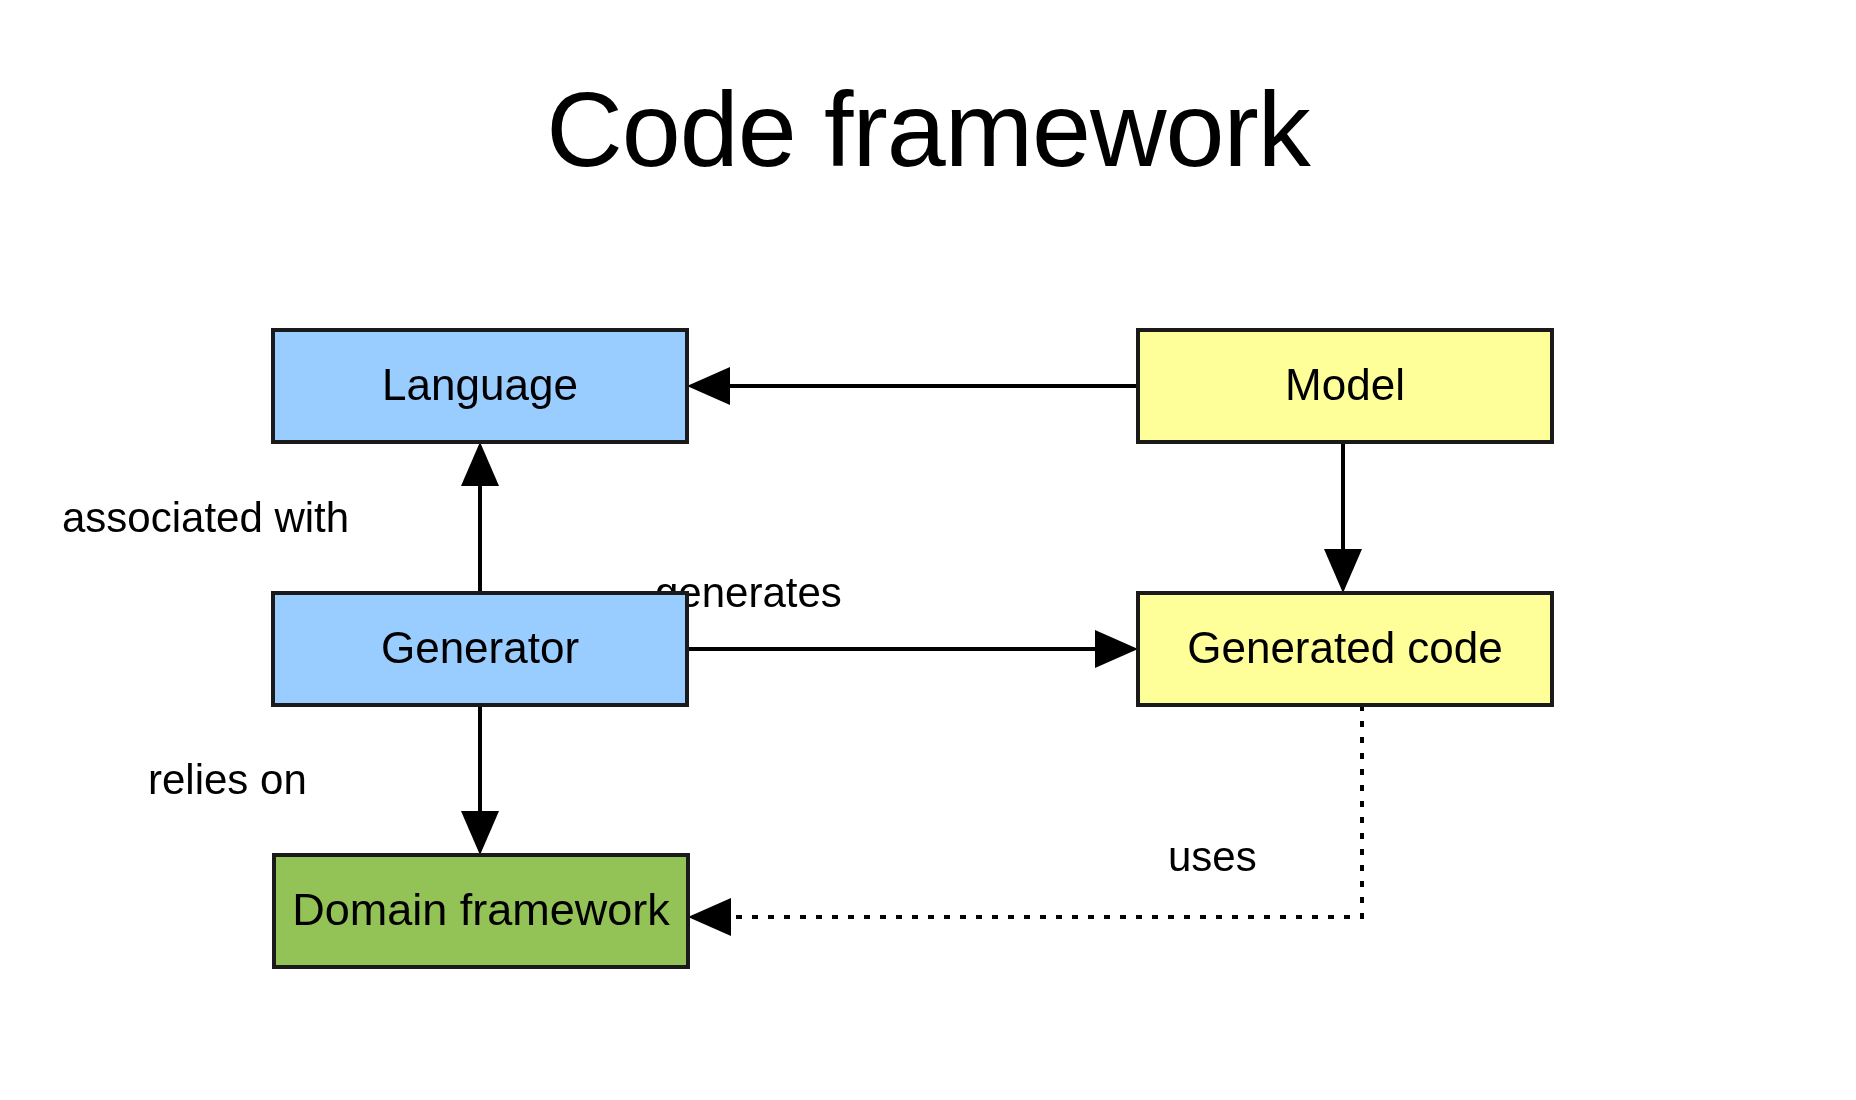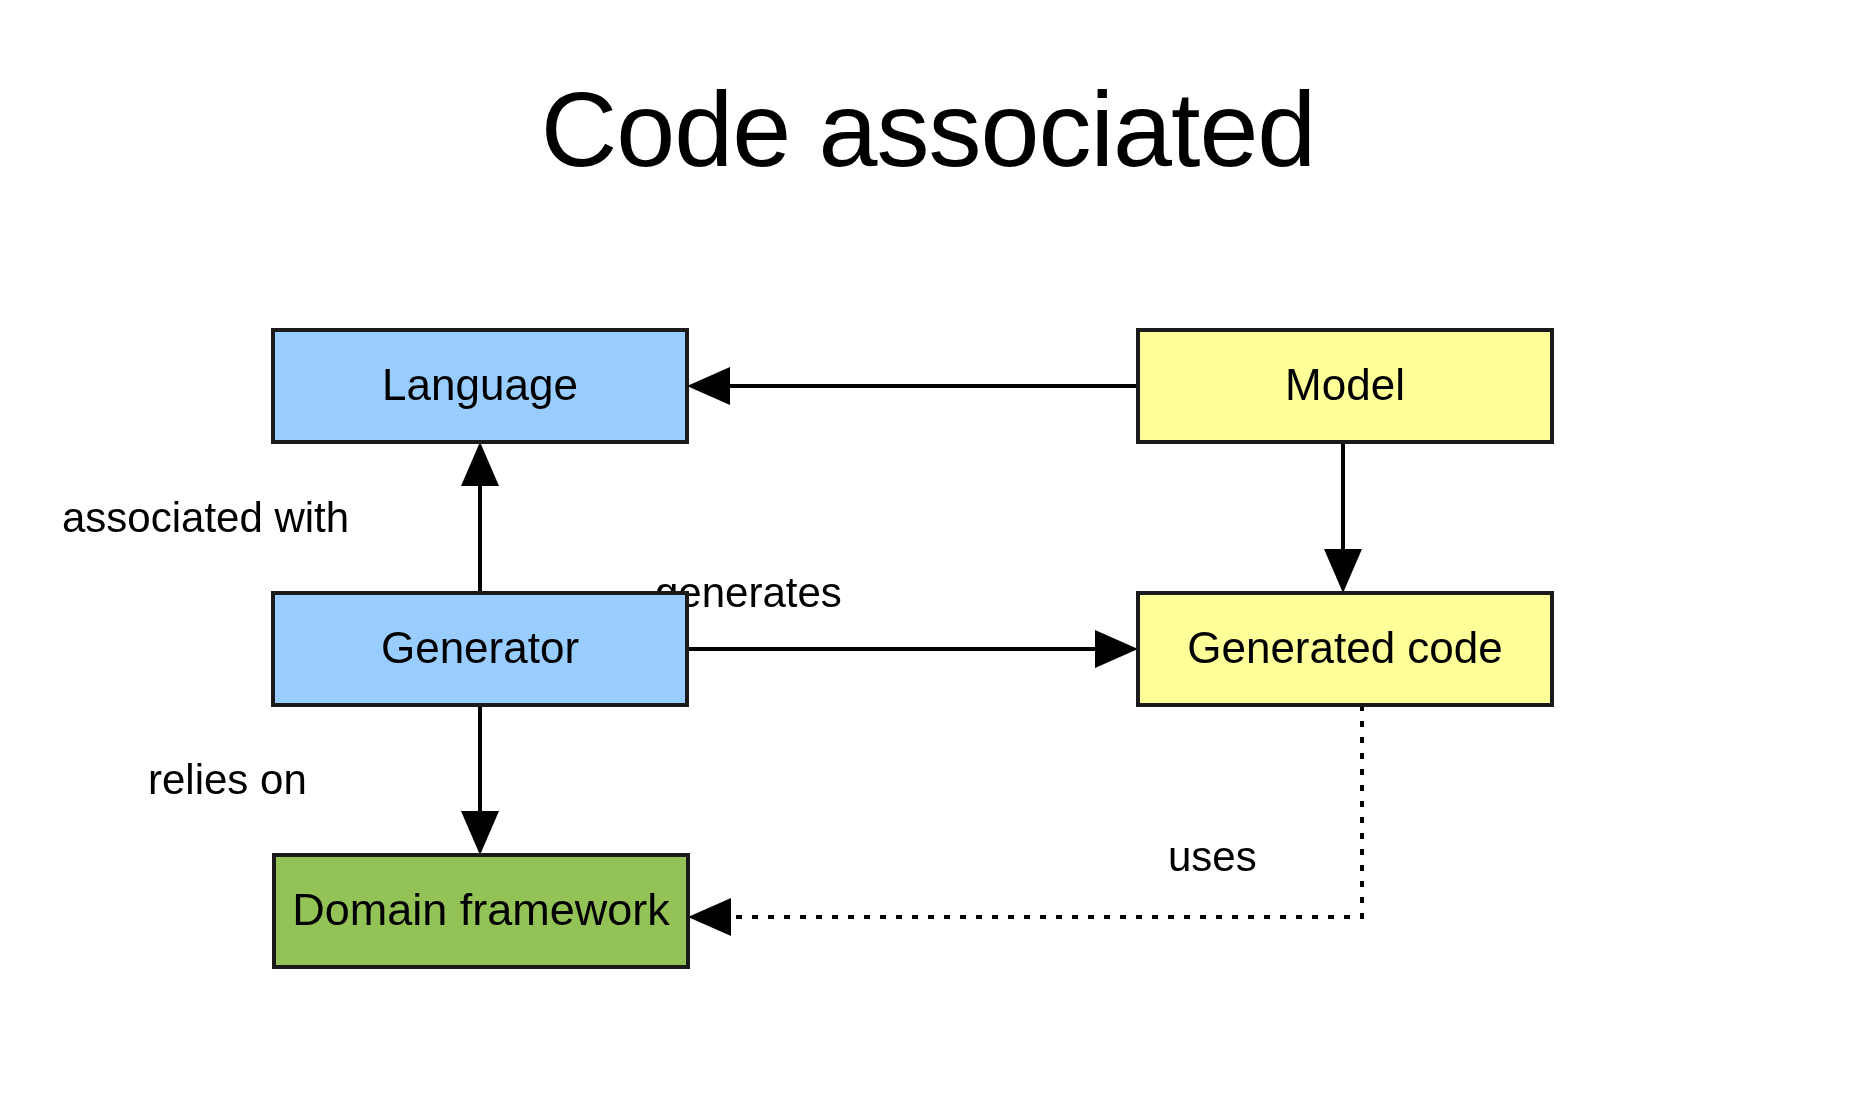--- a/index.html
+++ b/index.html
@@ -71,21 +71,21 @@
   .arrow-head {
     fill: #000000;
     stroke: none;
   }
 </style>
 </head>
 <body>
 
 <div id="slide">
 
-  <div id="slide-title">Code associated</div>
+  <div id="slide-title">Code framework</div>
 
   <svg id="diagram" viewBox="0 0 1856 1100">
 
     <g>
       <line class="edge-line" x1="1138" y1="386" x2="700" y2="386"></line>
       <polygon class="arrow-head" points="687,386 730,367 730,405"></polygon>
     </g>
 
     <g>
       <line class="edge-line" x1="480" y1="593" x2="480" y2="456"></line>

